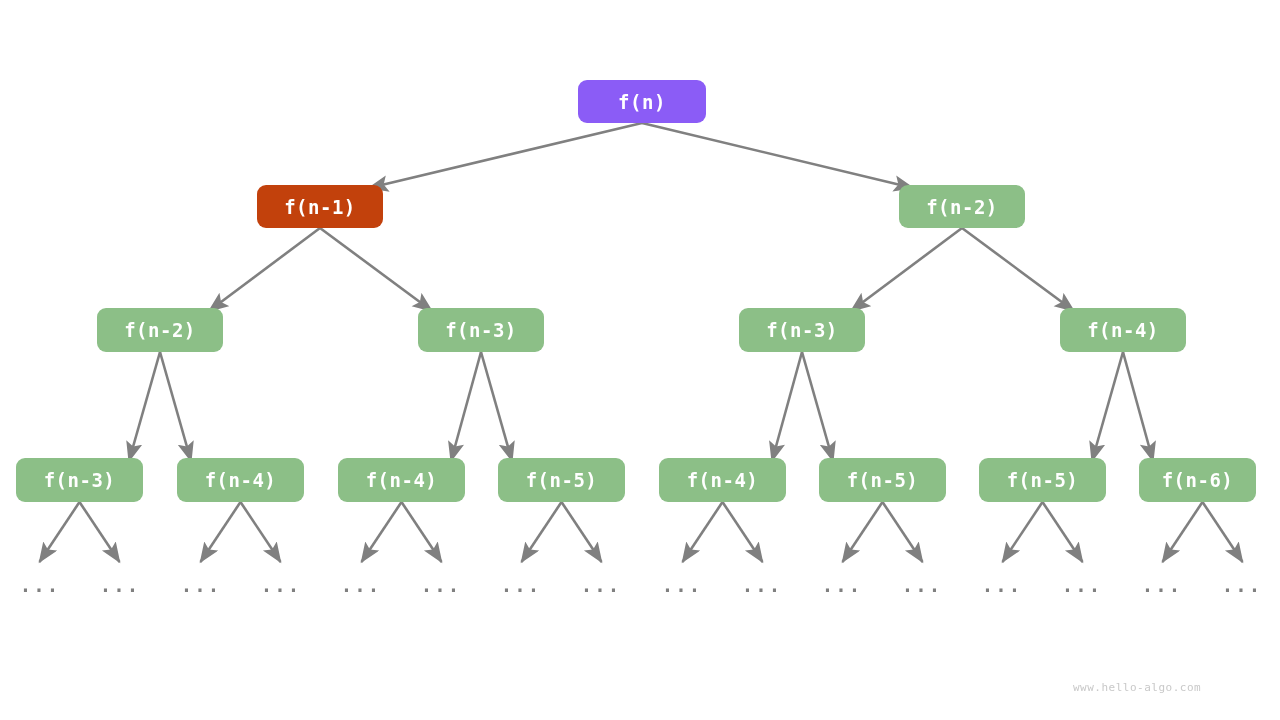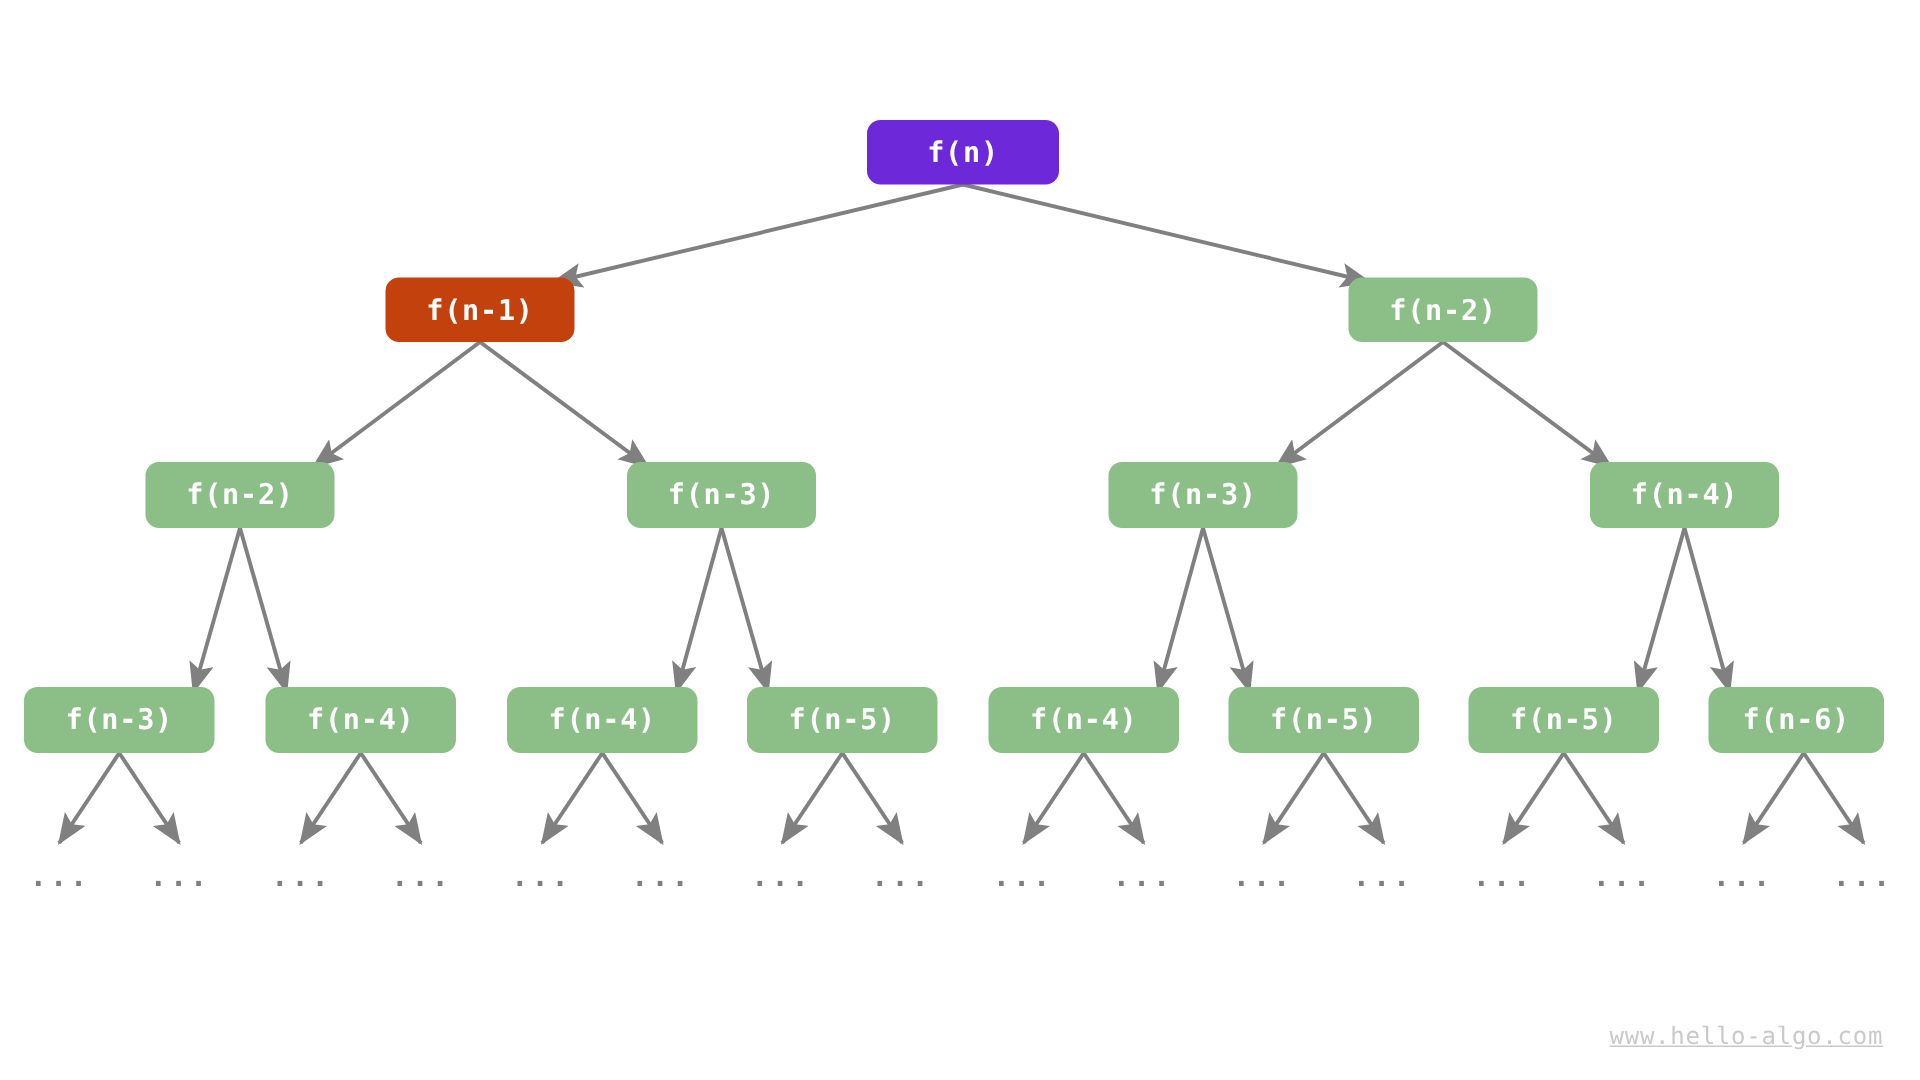--- a/index.html
+++ b/index.html
@@ -47,24 +47,23 @@
     font-weight: bold;
     letter-spacing: 2px;
     line-height: 1;
     transform: translate(-50%, -50%);
     white-space: nowrap;
   }
   #watermark {
     position: absolute;
     color: #c9c9c9;
     font-family: "DejaVu Sans Mono", "Liberation Mono", monospace;
-    font-size: 16px;
+    font-size: 11px;
     letter-spacing: 0.5px;
     white-space: nowrap;
-    text-decoration: underline;
   }
 </style>
 </head>
 <body>
 
 <div id="canvas" style="background: rgb(255, 255, 255);">
   <svg id="edge-layer" viewBox="0 0 1280 720" xmlns="http://www.w3.org/2000/svg">
     <defs>
       <marker id="arrowhead" markerWidth="9" markerHeight="9" refX="7.4" refY="3.2" orient="auto" markerUnits="strokeWidth">
         <path d="M0,0 L8,3.2 L0,6.4 L1.6,3.2 Z" fill="#808080"></path>
@@ -100,21 +99,21 @@
         <line x1="882.5" y1="502" x2="842.5" y2="562" stroke="#808080" stroke-width="2.6" marker-end="url(#arrowhead)"></line>
         <line x1="882.5" y1="502" x2="922.5" y2="562" stroke="#808080" stroke-width="2.6" marker-end="url(#arrowhead)"></line>
         <line x1="1042.5" y1="502" x2="1002.5" y2="562" stroke="#808080" stroke-width="2.6" marker-end="url(#arrowhead)"></line>
         <line x1="1042.5" y1="502" x2="1082.5" y2="562" stroke="#808080" stroke-width="2.6" marker-end="url(#arrowhead)"></line>
         <line x1="1202.5" y1="502" x2="1162.5" y2="562" stroke="#808080" stroke-width="2.6" marker-end="url(#arrowhead)"></line>
         <line x1="1202.5" y1="502" x2="1242.5" y2="562" stroke="#808080" stroke-width="2.6" marker-end="url(#arrowhead)"></line>
       </g>
   </svg>
 
   <div id="nodes-layer">
-      <div class="node" style="left: 578px; top: 80px; width: 128px; height: 43px; background: #6d28d9; color: rgb(255, 255, 255);">f(n)</div>
+      <div class="node" style="left: 578px; top: 80px; width: 128px; height: 43px; background: #8b5cf6; color: rgb(255, 255, 255);">f(n)</div>
       <div class="node" style="left: 257px; top: 185px; width: 126px; height: 43px; background: #c2410c; color: rgb(255, 255, 255);">f(n-1)</div>
       <div class="node" style="left: 899px; top: 185px; width: 126px; height: 43px; background: rgb(140, 191, 135); color: rgb(255, 255, 255);">f(n-2)</div>
       <div class="node" style="left: 97px; top: 308px; width: 126px; height: 44px; background: rgb(140, 191, 135); color: rgb(255, 255, 255);">f(n-2)</div>
       <div class="node" style="left: 418px; top: 308px; width: 126px; height: 44px; background: rgb(140, 191, 135); color: rgb(255, 255, 255);">f(n-3)</div>
       <div class="node" style="left: 739px; top: 308px; width: 126px; height: 44px; background: rgb(140, 191, 135); color: rgb(255, 255, 255);">f(n-3)</div>
       <div class="node" style="left: 1060px; top: 308px; width: 126px; height: 44px; background: rgb(140, 191, 135); color: rgb(255, 255, 255);">f(n-4)</div>
       <div class="node" style="left: 16px; top: 458px; width: 127px; height: 44px; background: rgb(140, 191, 135); color: rgb(255, 255, 255);">f(n-3)</div>
       <div class="node" style="left: 177px; top: 458px; width: 127px; height: 44px; background: rgb(140, 191, 135); color: rgb(255, 255, 255);">f(n-4)</div>
       <div class="node" style="left: 338px; top: 458px; width: 127px; height: 44px; background: rgb(140, 191, 135); color: rgb(255, 255, 255);">f(n-4)</div>
       <div class="node" style="left: 498px; top: 458px; width: 127px; height: 44px; background: rgb(140, 191, 135); color: rgb(255, 255, 255);">f(n-5)</div>

